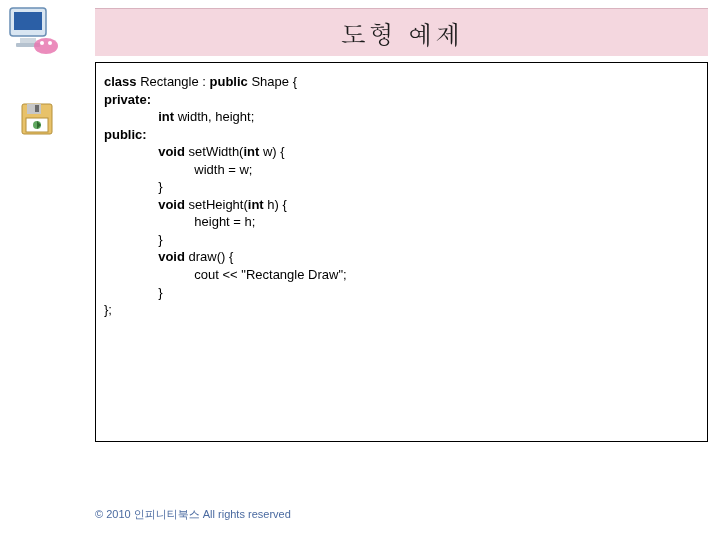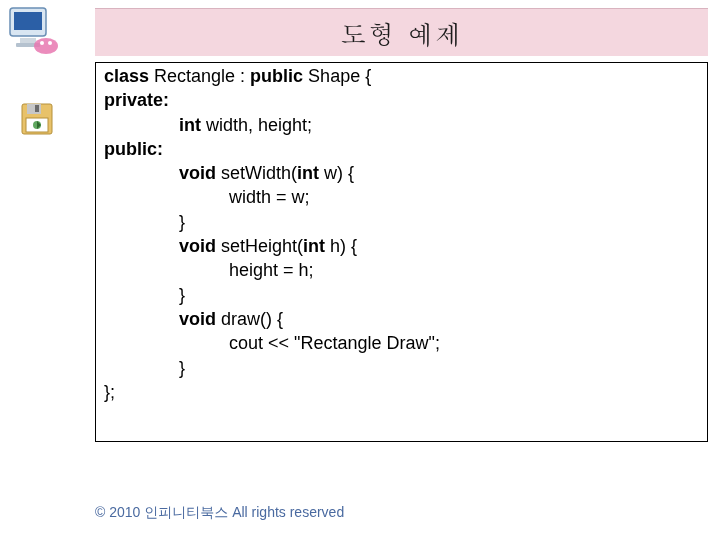--- a/index.html
+++ b/index.html
@@ -44,33 +44,33 @@
     height: 34px;
   }
   .code-box {
     position: absolute;
     left: 95px;
     top: 62px;
     width: 613px;
     height: 380px;
     border: 1.5px solid #000;
     background: #fff;
-    padding: 1px 8px;
+    padding: 10px 8px;
     font-family: "Tahoma", "Arial", sans-serif;
-    font-size: 18px;
+    font-size: 13px;
     line-height: 1.35;
     color: #000;
     white-space: pre;
   }
   .kw { font-weight: bold; }
   .footer {
     position: absolute;
     left: 95px;
     bottom: 18px;
-    font-size: 14px;
+    font-size: 11px;
     color: #4a6aa0;
     font-family: Arial, sans-serif;
   }
 </style>
 </head>
 <body>
 
 <div class="icon-main">
   <svg viewBox="0 0 56 56" width="56" height="56">
     <rect x="4" y="6" width="36" height="28" rx="3" fill="#d9e6f2" stroke="#6a8fb5" stroke-width="1.5"></rect>

